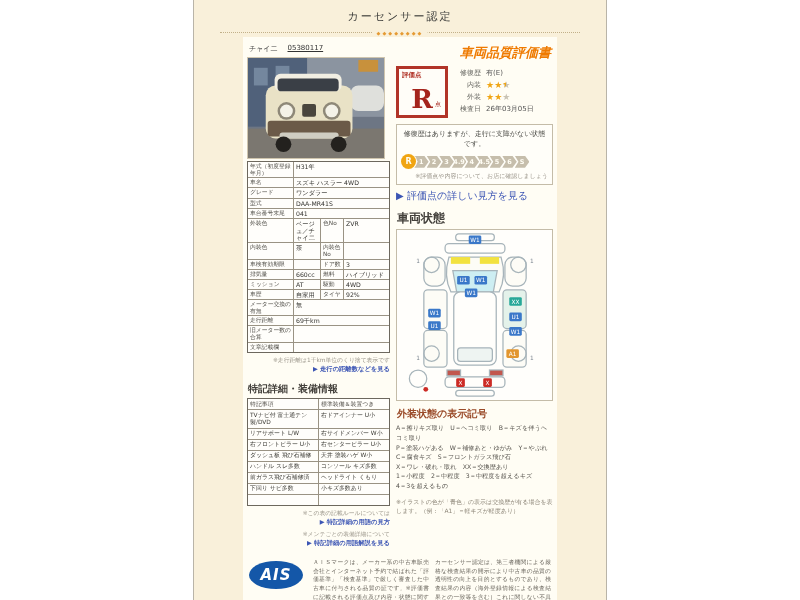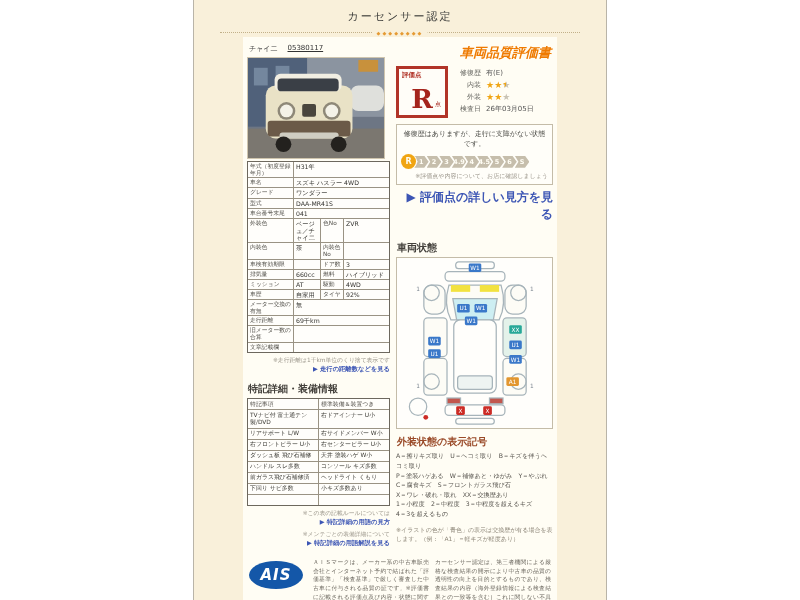--- a/index.html
+++ b/index.html
@@ -45,23 +45,23 @@
   
   .msg-box { border:1px solid #c4bca8; background:#fffef9; margin-top:6px; padding:4px 4px 3px; }
   .msg-text { font-size:7px; color:#4a4a45; line-height:1.45;text-align:center; }
   .scale { display:flex; align-items:center; margin-top:5px; height:15px; }
   .chev { width:14.6px; height:12px; background:#c6beac; color:#fffdf4; font-size:6.5px;
     font-weight:bold; display:flex; align-items:center; justify-content:center;
     clip-path:polygon(0 0, 70% 0, 100% 50%, 70% 100%, 0 100%, 25% 50%); margin-left:-2px; }
   .chev.active { width:15px; height:15px; border-radius:50%; clip-path:none; background:#f0a513;
     font-size:8px; margin-left:0; z-index:2; box-shadow:0 0 0 1px #fffdf4; }
   .scale-note { font-size:6px; color:#9a958a; text-align:right; margin-top:3px; }
-  .r-link { font-size:12px; font-weight:bold; color:#3c55b4; text-align:right; margin-top:4px; cursor:pointer; }
-  
-  .cond-title { font-size:10px; font-weight:bold; color:#44413c; margin:18px 0 2px 1px; }
+  .r-link { font-size:10px; font-weight:normal; color:#3c55b4; text-align:left; margin-top:4px; cursor:pointer; }
+  
+  .cond-title { font-size:12px; font-weight:bold; color:#44413c; margin:7px 0 2px 1px; }
   .cond-panel { border:1px solid #c4bca8; background:#fffefb; padding:2px; }
   
   .legend-title { font-size:10px; font-weight:bold; color:#9a4a28; margin:6px 0 2px 1px; }
   .legend-line { font-size:6.2px; color:#55524c; line-height:1.55; }
   .cond-note { font-size:6px; color:#8d8678; line-height:1.5; margin-top:6px; }
   
   .spec { border:1px solid #6d685e; margin-top:2px; background:#fffefb; }
   .spec-row { display:flex; border-bottom:1px solid #9a9384; min-height:9.6px; }
   .spec-row:last-child { border-bottom:none; }
   .spec-label { width:46px; flex:none; font-size:5.8px; color:#52504a; padding:1px 2px;

